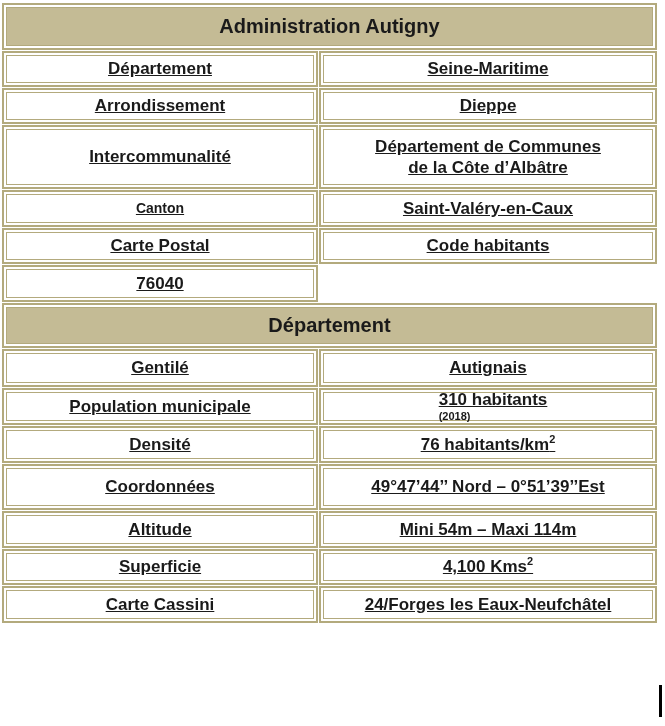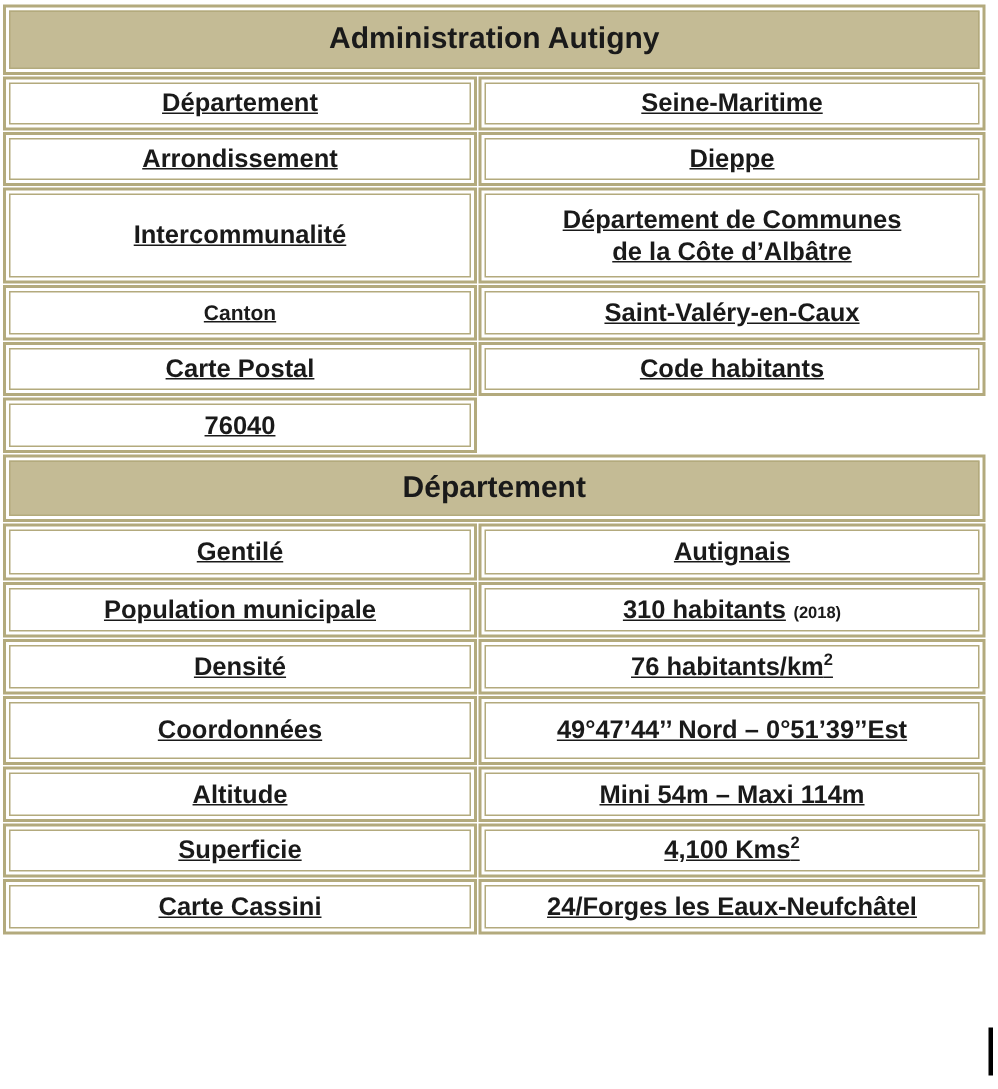--- a/index.html
+++ b/index.html
@@ -36,21 +36,21 @@
     height: 100%;
     display: flex;
     flex-direction: column;
     align-items: center;
     justify-content: center;
     text-align: center;
     line-height: 1.25;
   }
   .cell .inner .hline {
     display: flex;
-    flex-direction: row;
+    flex-direction: column;
     align-items: baseline;
     justify-content: flex-end;
   }
   .band {
     grid-column: 1 / span 2;
   }
   .band .inner {
     background: #c4bb95;
   }
   .band-title {

